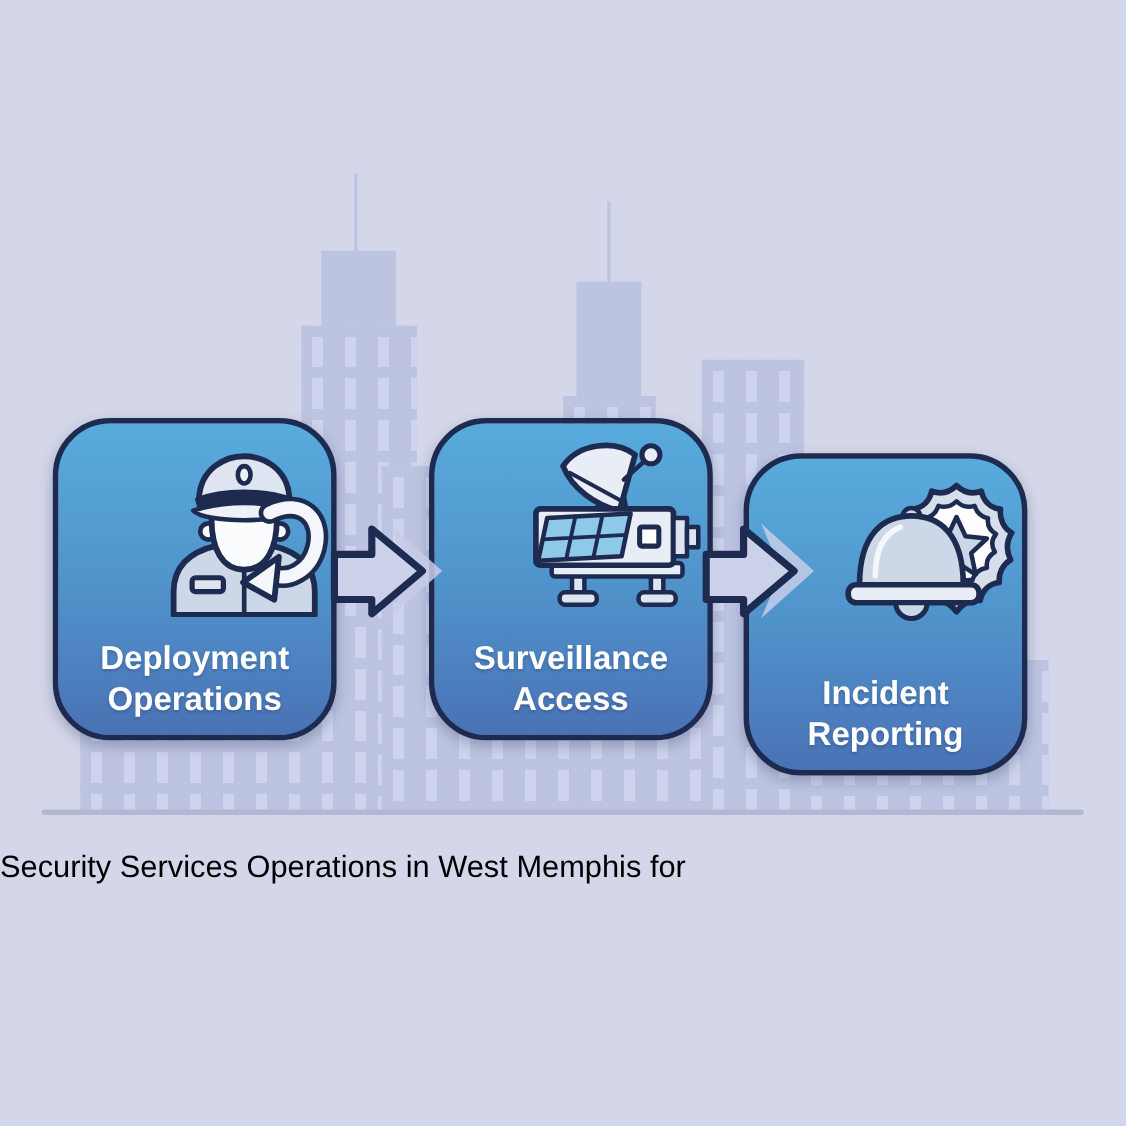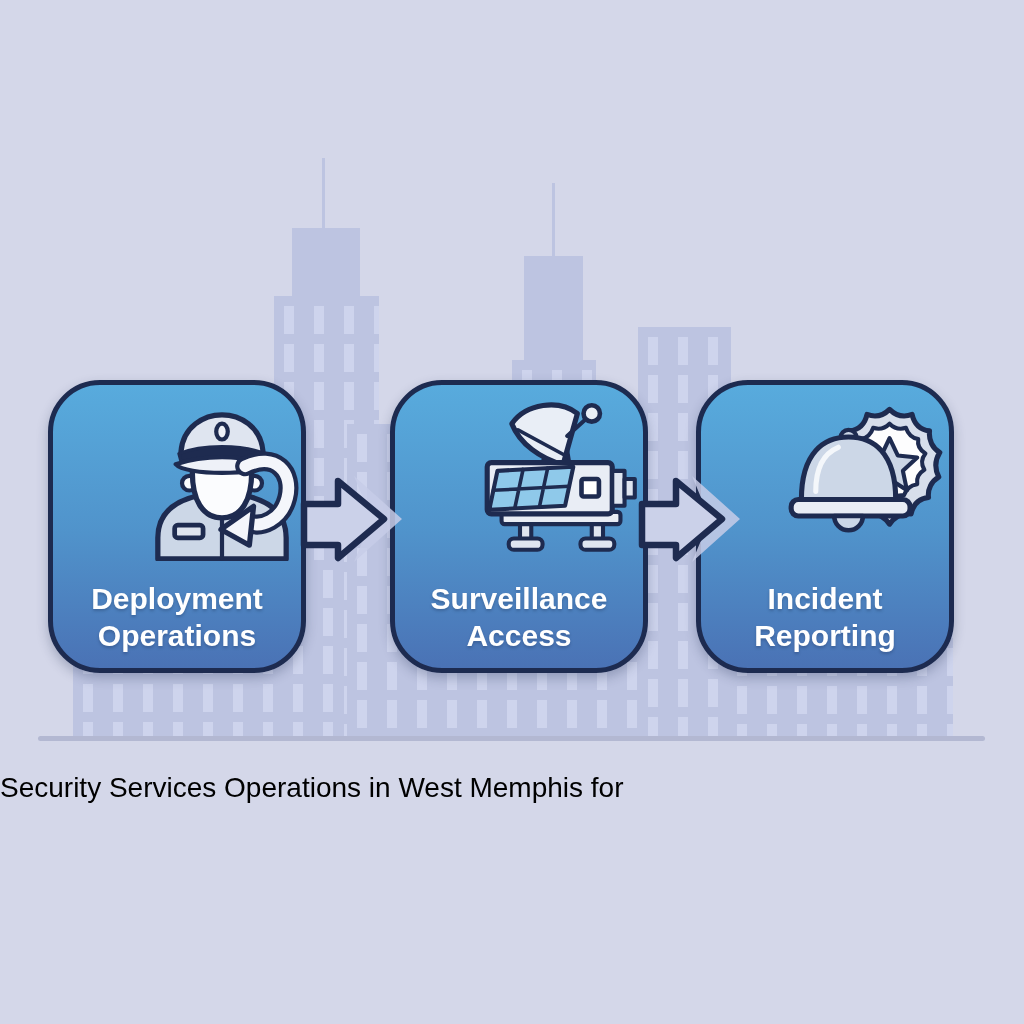--- a/index.html
+++ b/index.html
@@ -22,21 +22,21 @@
     border-radius:3px;background:#b3b8d2;
   }
   
   .card{
     position:absolute;top:380px;width:258px;height:293px;box-sizing:border-box;
     border:5px solid #1d2b50;border-radius:52px;
     background:linear-gradient(180deg,#58abdd 0%,#5093cb 52%,#4a72b5 100%);
     box-shadow:0 5px 12px rgba(29,43,80,.28);
     display:flex;flex-direction:column;align-items:flex-end;
   }
-  .card-1{left:48px;} .card-2{left:379px;margin-left:11px;} .card-3{left:696px;}
+  .card-1{left:48px;} .card-2{left:379px;margin-left:11px;} .card-3{left:676px;margin-top:32px;}
   .card-icon{margin-top:14px;flex:0 0 auto;}
   .card-label{
     position:absolute;left:0;bottom:14px;width:100%;
     text-align:center;color:#ffffff;font-weight:bold;
     font-size:30px;line-height:37px;padding:0 18px;box-sizing:border-box;
     text-shadow:0 2px 3px rgba(20,35,70,.28);
   }
   
   .flow-arrow{position:absolute;top:458px;width:110px;height:122px;}
   .arrow-1{left:298px;} .arrow-2{left:636px;}

